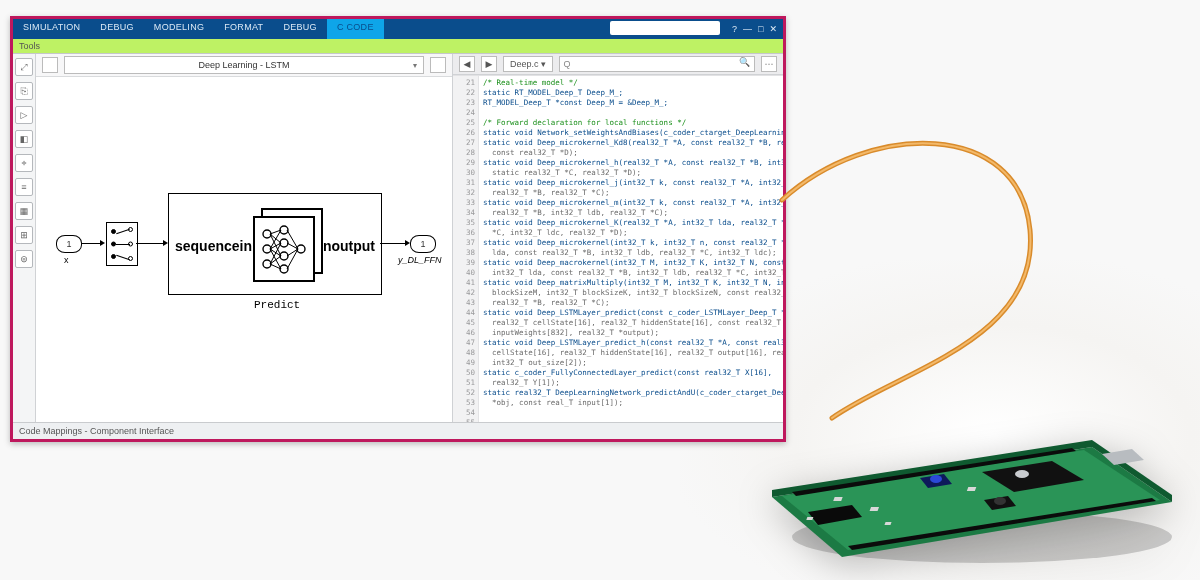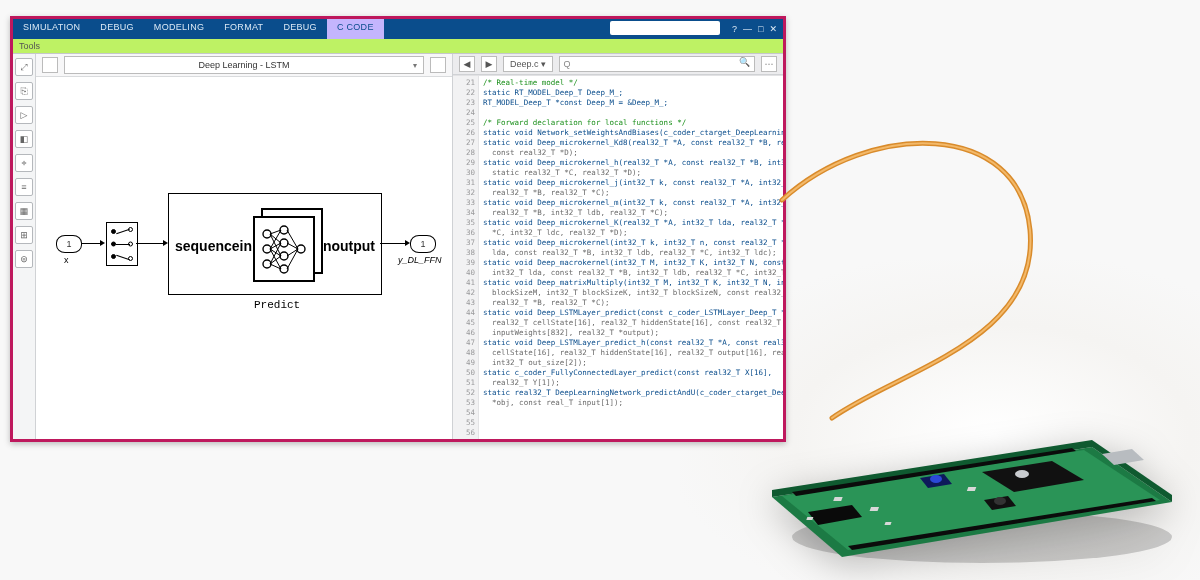--- a/index.html
+++ b/index.html
@@ -38,21 +38,21 @@
     align-items: stretch;
   }
   .toolstrip .tab {
     padding: 3px 10px 0 10px;
     color: #dbe9f5;
     font-size: 9px;
     letter-spacing: 0.3px;
     cursor: pointer;
   }
   .toolstrip .tab.active {
-    background: #c4b5fd;
+    background: #0ea5e9;
     color: #0a4d8c;
   }
   .toolstrip .spacer { flex: 1; }
   .toolstrip .search-box {
     margin: 2px 6px 2px 0;
     width: 110px;
     height: 14px;
     background: #fff;
     border-radius: 2px;
   }
@@ -553,20 +553,21 @@
 
 
 
 <span class="c-text"></span>
 
 </div>
       </div>
     </div>
   </div>
 
+  <div class="app-statusbar">Code Mappings - Component Interface</div>
 </div>
 
 <div class="board-wrap">
   <svg class="board-svg" viewBox="0 0 430 260">
 
     <ellipse cx="230" cy="225" rx="190" ry="26" fill="rgba(0,0,0,0.18)"></ellipse>
 
     <g transform="translate(0,0)">
       <polygon points="20,185 340,135 420,190 90,245" fill="#1c7a44"></polygon>
       <polygon points="20,185 340,135 340,128 20,178" fill="#0f5a30"></polygon>

